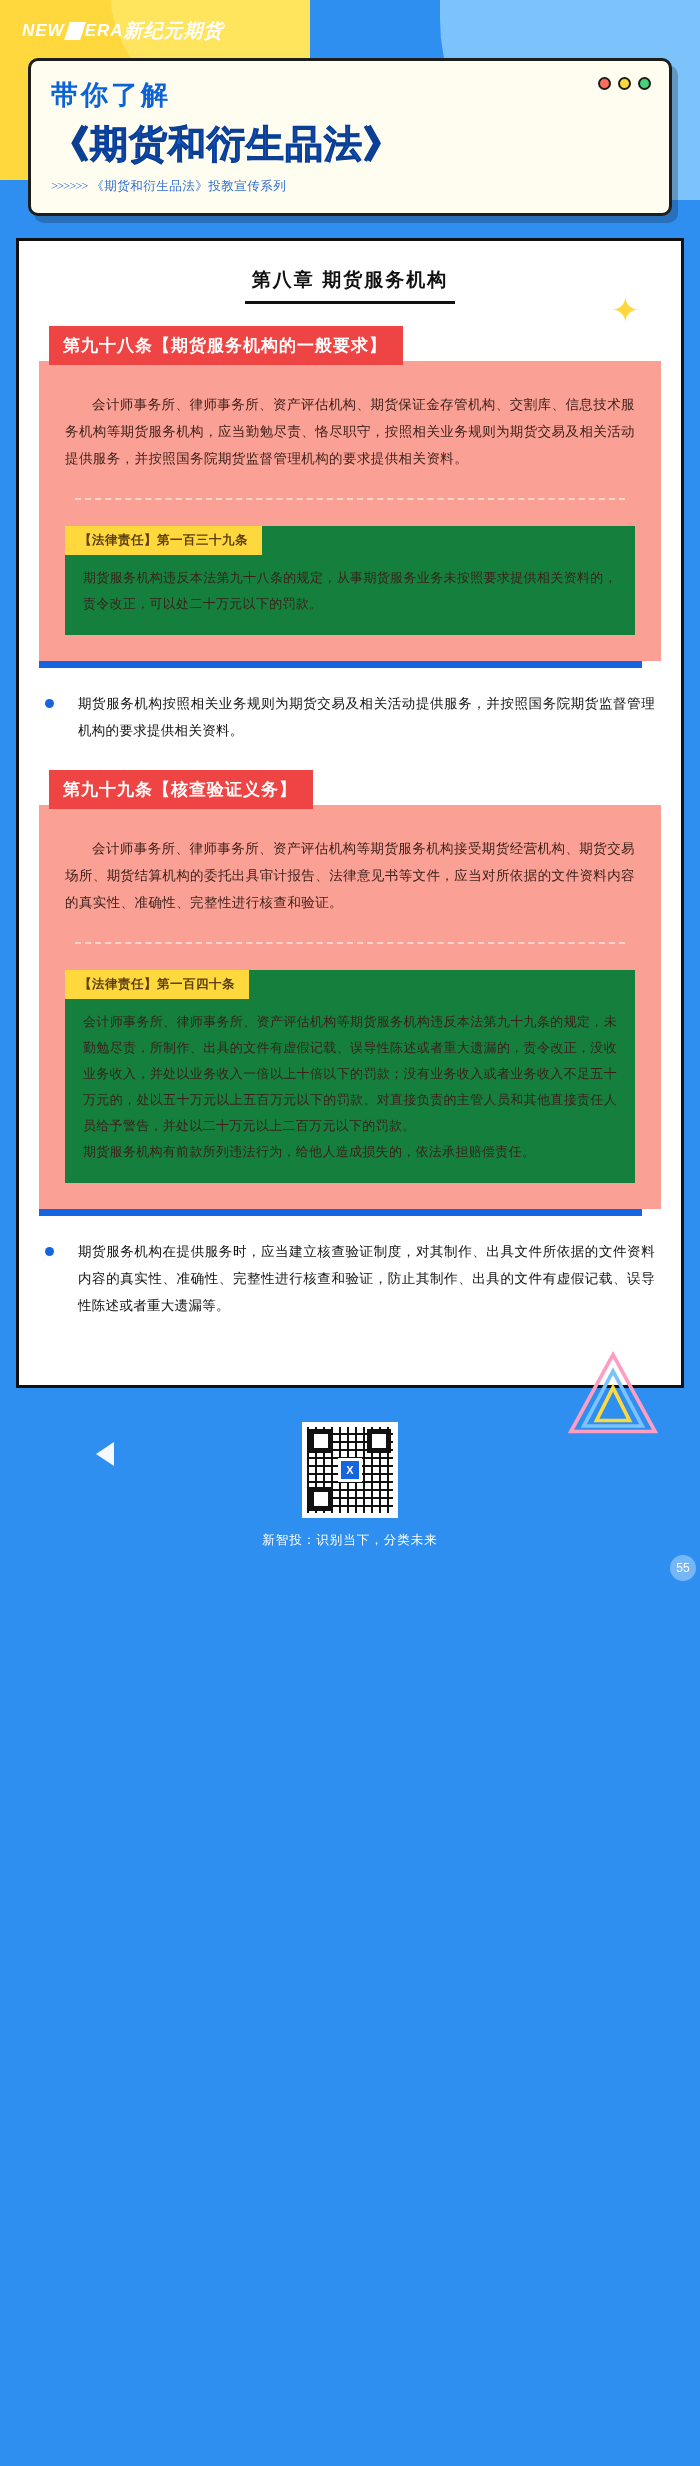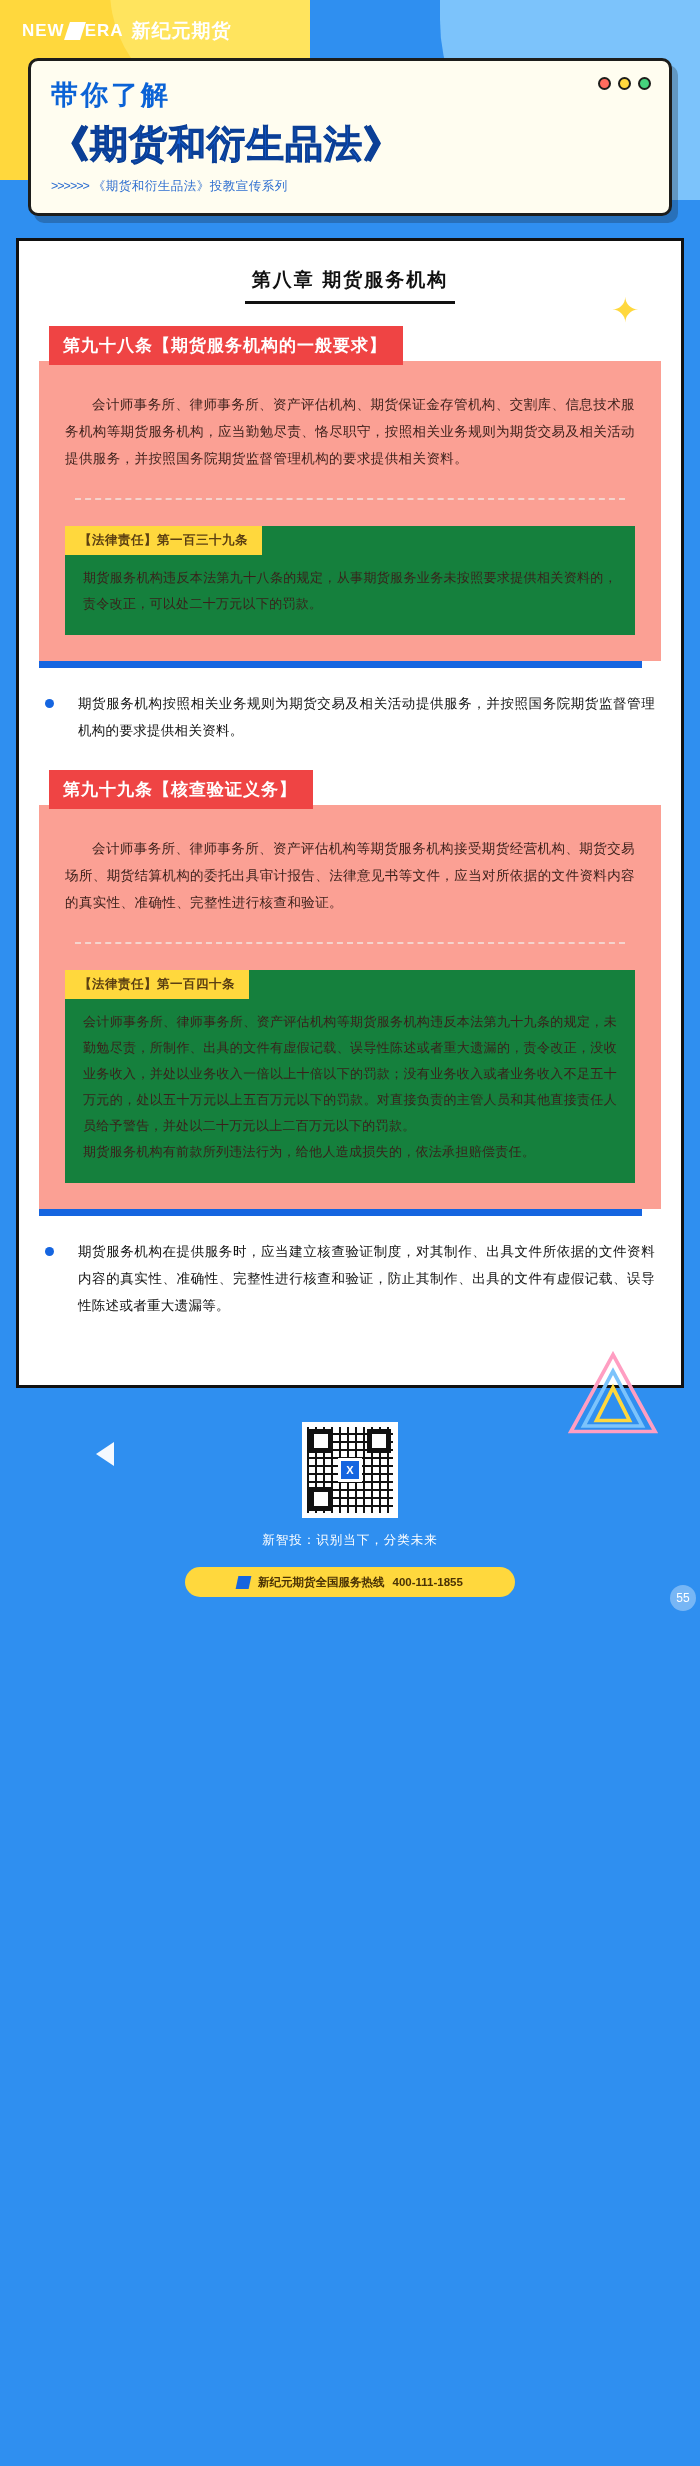--- a/index.html
+++ b/index.html
@@ -36,22 +36,23 @@
     width: 300px; height: 230px;
     background: #7cc3fb;
     border-radius: 0 0 0 180px;
   }
   
   .logo-row {
     position: absolute;
     left: 22px; top: 18px;
     display: flex;
     align-items: center;
-    gap: 8px;
+    gap: 0;
     z-index: 5;
+    font-style: italic;
   }
   .logo-mark {
     display: flex;
     align-items: center;
     font-size: 17px;
     font-weight: bold;
     color: #ffffff;
     letter-spacing: 1px;
   }
   .logo-mark .slash {
@@ -70,20 +71,21 @@
   
   .title-card {
     position: relative;
     margin: 58px 28px 0 28px;
     background: #fffdf0;
     border: 3px solid #1d1d1b;
     border-radius: 10px;
     padding: 16px 20px 18px 20px;
     z-index: 4;
     box-shadow: 6px 7px 0 rgba(20,20,20,0.25);
+    font-family: Liberation Serif, serif;
   }
   .dots {
     position: absolute;
     right: 18px; top: 16px;
     display: flex;
     gap: 7px;
   }
   .dot { width: 13px; height: 13px; border-radius: 50%; border: 2px solid #1d1d1b; }
   .dot.r { background: #ff6b5e; }
   .dot.y { background: #ffd83d; }
@@ -421,21 +423,16 @@
       <div class="qr-inner">
         <span class="qr-eye tl"></span>
         <span class="qr-eye tr"></span>
         <span class="qr-eye bl"></span>
         <span class="qr-center">
           <span>X</span>
         </span>
       </div>
     </div>
     <div class="slogan">新智投：识别当下，分类未来</div>
-    <div class="hotline">
-      <span class="sq"></span>
-      <span>新纪元期货全国服务热线</span>
-      <span>400-111-1855</span>
-    </div>
     <div class="page-num">55</div>
   </div>
 
 </div>
 
 </body></html>

